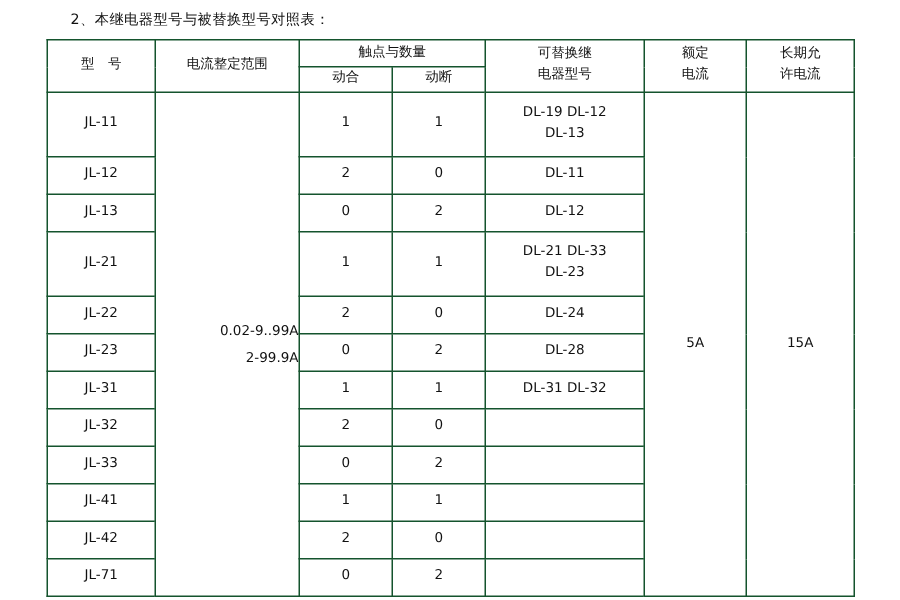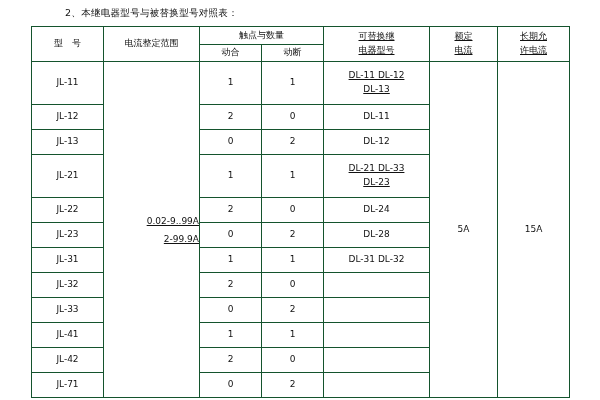--- a/index.html
+++ b/index.html
@@ -17,21 +17,21 @@
   .page {
     position: relative;
     width: 600px;
     height: 400px;
     box-sizing: border-box;
     padding: 0;
     background: #fff;
   }
   .caption {
     position: absolute;
-    left: 65px;
+    left: 47px;
     top: 7px;
     font-size: 9.5px;
     letter-spacing: 0.3px;
     color: #111;
     white-space: nowrap;
   }
   table.relay-table {
     position: absolute;
     left: 31px;
     top: 26px;
@@ -54,21 +54,21 @@
   .body-row td { height: 24px; }
   .tall-row td { height: 42px; }
 
   .col-model { width: 72px; }
   .col-range { width: 96px; }
   .col-contact { width: 62px; }
   .col-replace { width: 106px; }
   .col-rated { width: 68px; }
   .col-allow { width: 72px; }
 
-  .stack { display: block; line-height: 1.5; text-decoration: underline; }
+  .stack { display: block; line-height: 1.5; }
   .stack span { display: block; }
   .range-cell { line-height: 2.0; text-align: right; }
   .nowrap { white-space: nowrap; }
   .two-line { line-height: 1.55; }
 </style>
 </head>
 <body>
 
 <div class="page">
 
@@ -120,21 +120,21 @@
         <td rowspan="12" class="range-cell">
           <span class="stack range-cell">
             <span class="nowrap">0.02-9..99A</span>
             <span class="nowrap">2-99.9A</span>
           </span>
         </td>
         <td>1</td>
         <td>1</td>
         <td>
           <span class="stack two-line">
-            <span class="nowrap">DL-11  DL-12</span>
+            <span class="nowrap">DL-19  DL-12</span>
             <span class="nowrap">DL-13</span>
           </span>
         </td>
         <td rowspan="12">5A</td>
         <td rowspan="12">15A</td>
       </tr>
 
       <tr class="body-row">
         <td>JL-12</td>
         <td>2</td>

